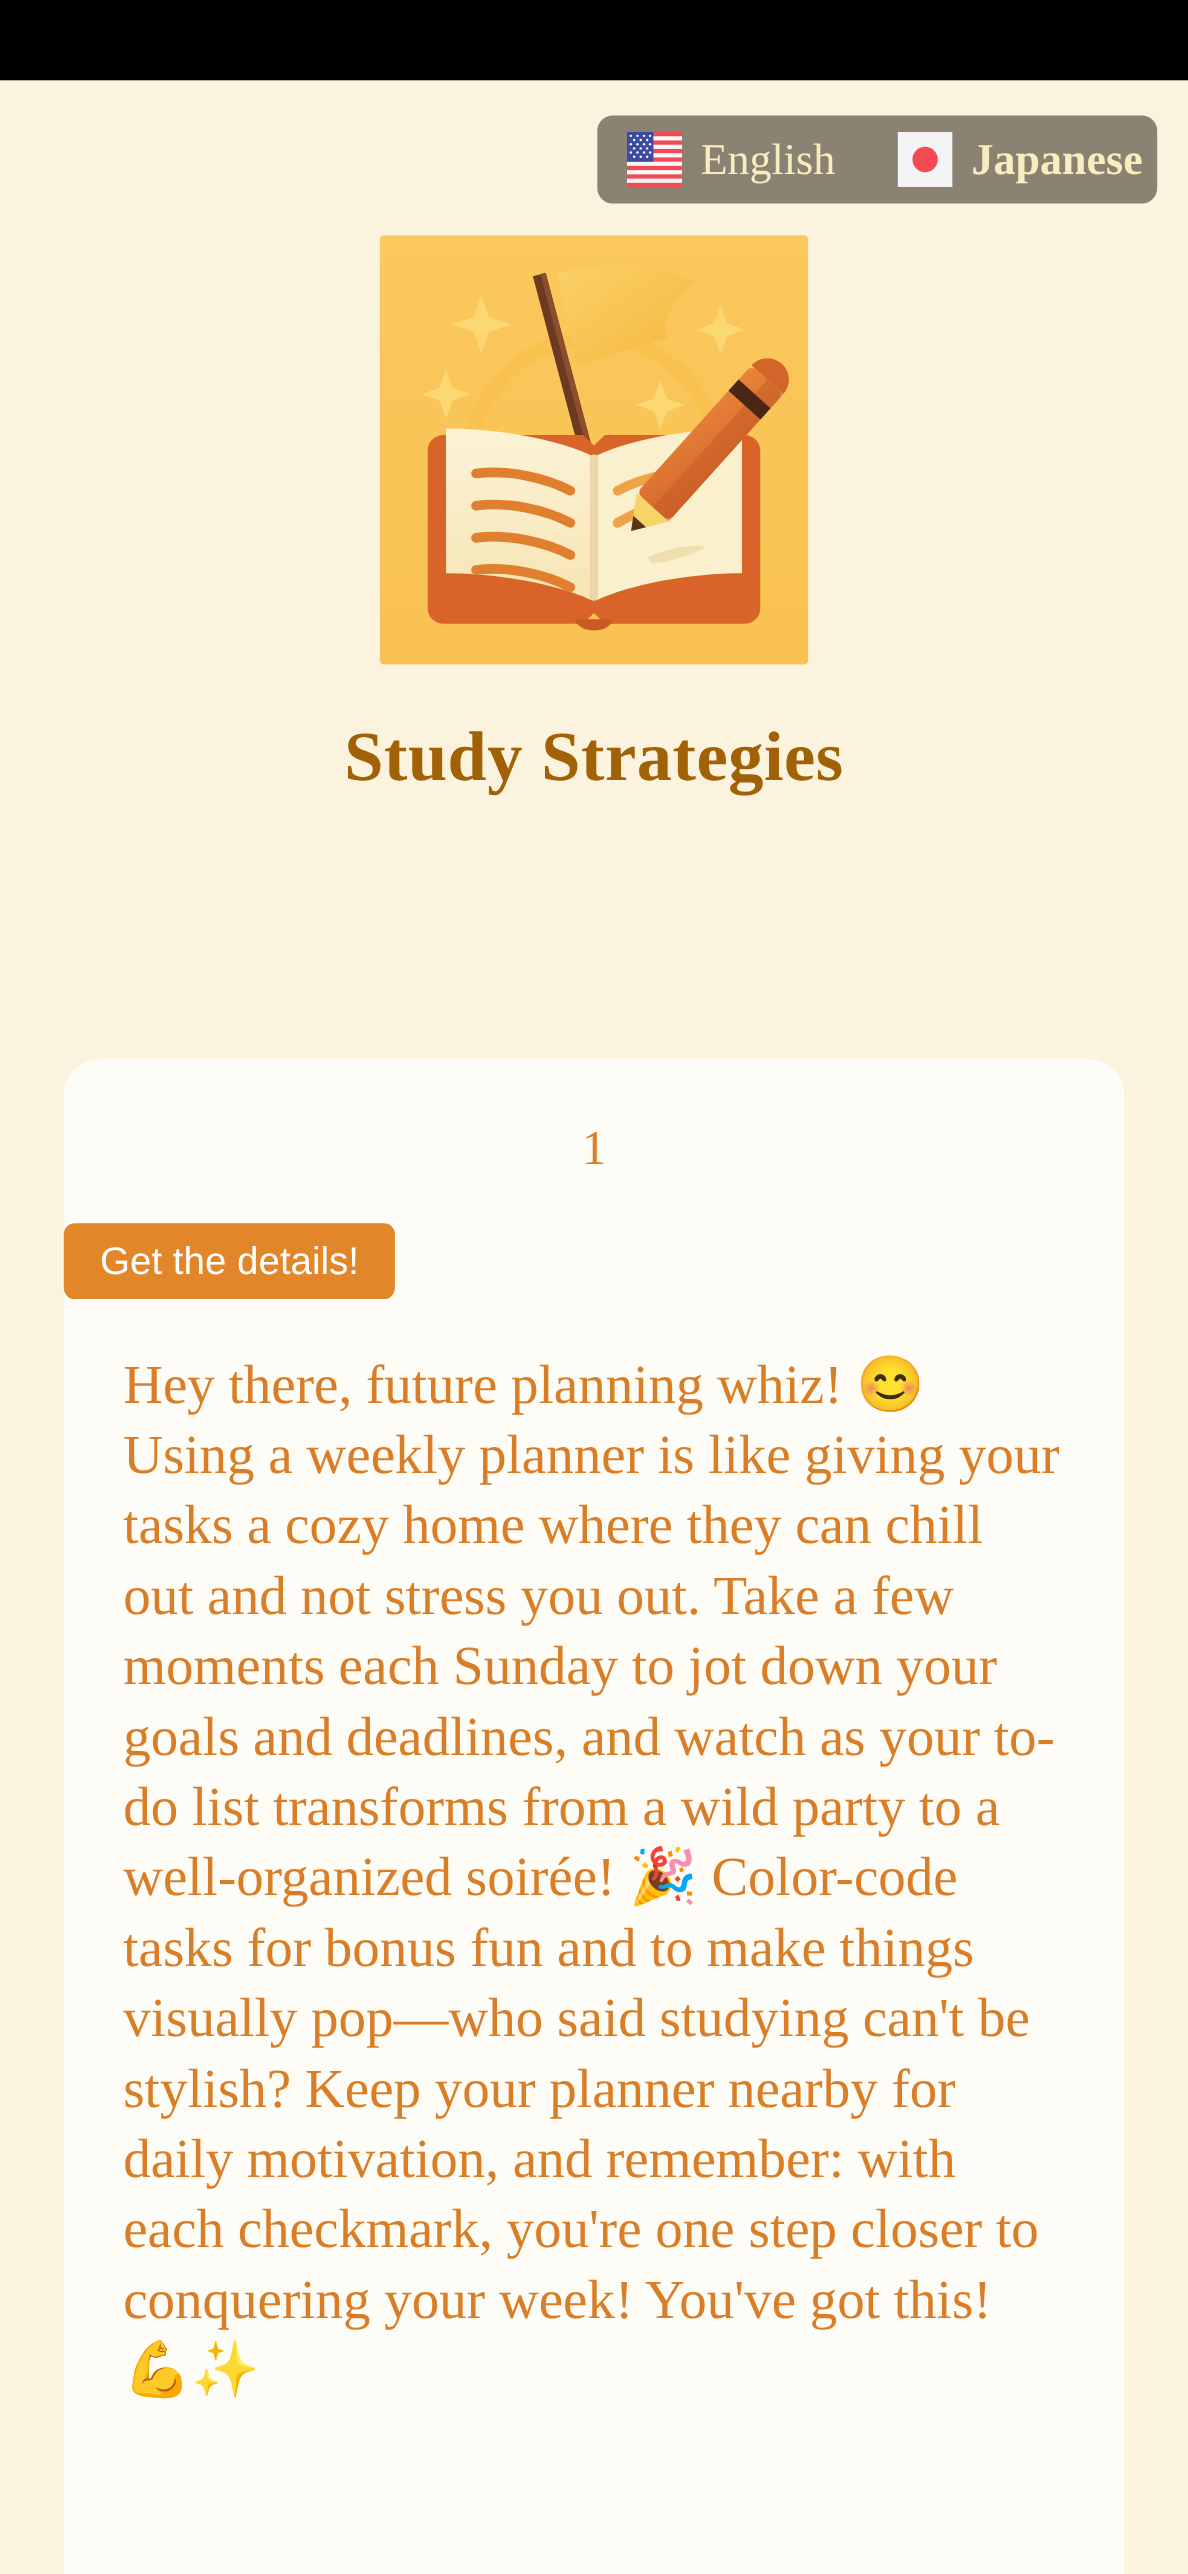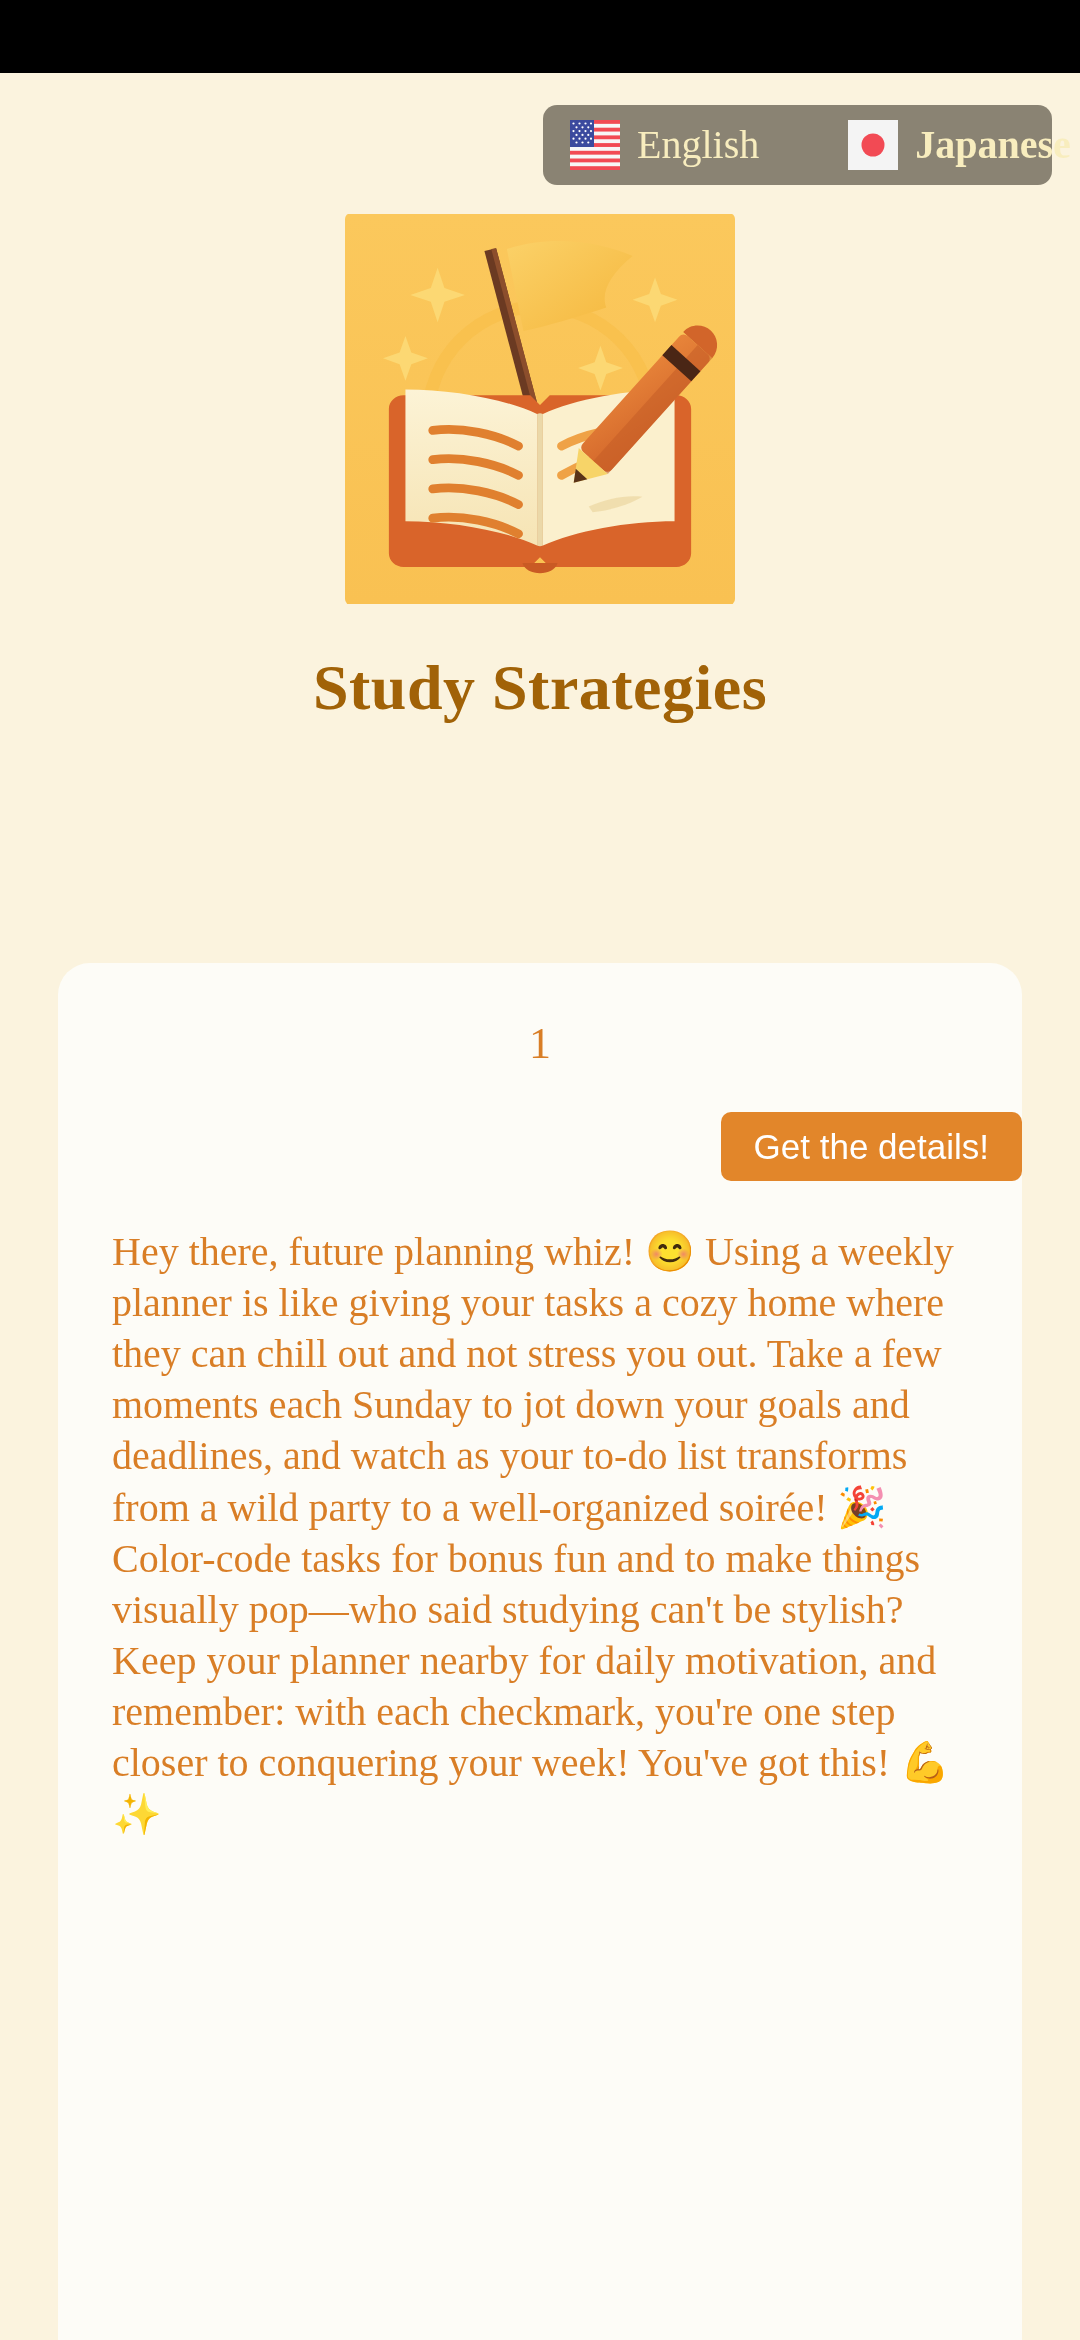--- a/index.html
+++ b/index.html
@@ -20,21 +20,21 @@
     position:absolute; top:73px; left:0; width:1080px; height:2267px;
     background:#FBF3DE;
   }
 
   
   .lang-bar {
     position:absolute; top:32px; left:543px;
     width:509px; height:80px;
     background:#8A8373;
     border-radius:14px;
-    display:flex; align-items:center;gap:32px;
+    display:flex; align-items:center;
   }
   .lang-option {
     display:flex; align-items:center;
     cursor:pointer;
   }
   .lang-option.en { margin-left:27px; }
   .lang-option.ja { margin-left:57px;font-weight:bold; }
   .flag {
     width:50px; height:50px;
     display:block;
@@ -90,39 +90,39 @@
     padding:0 52px;
     text-align:center;
     font-family:"Liberation Serif", serif;
     font-size:47px;
     color:#D97E26;
     line-height:1.28;
   }
 
   .details-btn-wrap {
     margin-top:42px;
-    display:flex; justify-content:flex-end;
+    display:flex; justify-content:flex-start;
   }
   .details-btn {
     background:#E2862A;
     color:#FFFFFF;
     border:none;
     border-radius:10px;
     padding:17px 33px;
     font-family:"Liberation Sans", sans-serif;
     font-size:35px;
     line-height:1;
     cursor:pointer;
   }
 
   .body-text {
     margin-top:45px;
     padding:0 54px;
     font-family:"Liberation Serif", serif;
-    font-size:40px;
+    font-size:50px;
     line-height:1.28;
     color:#D97E26;
     text-align:left;
   }
 </style>
 </head>
 <body>
 
 <div id="screen">
 

